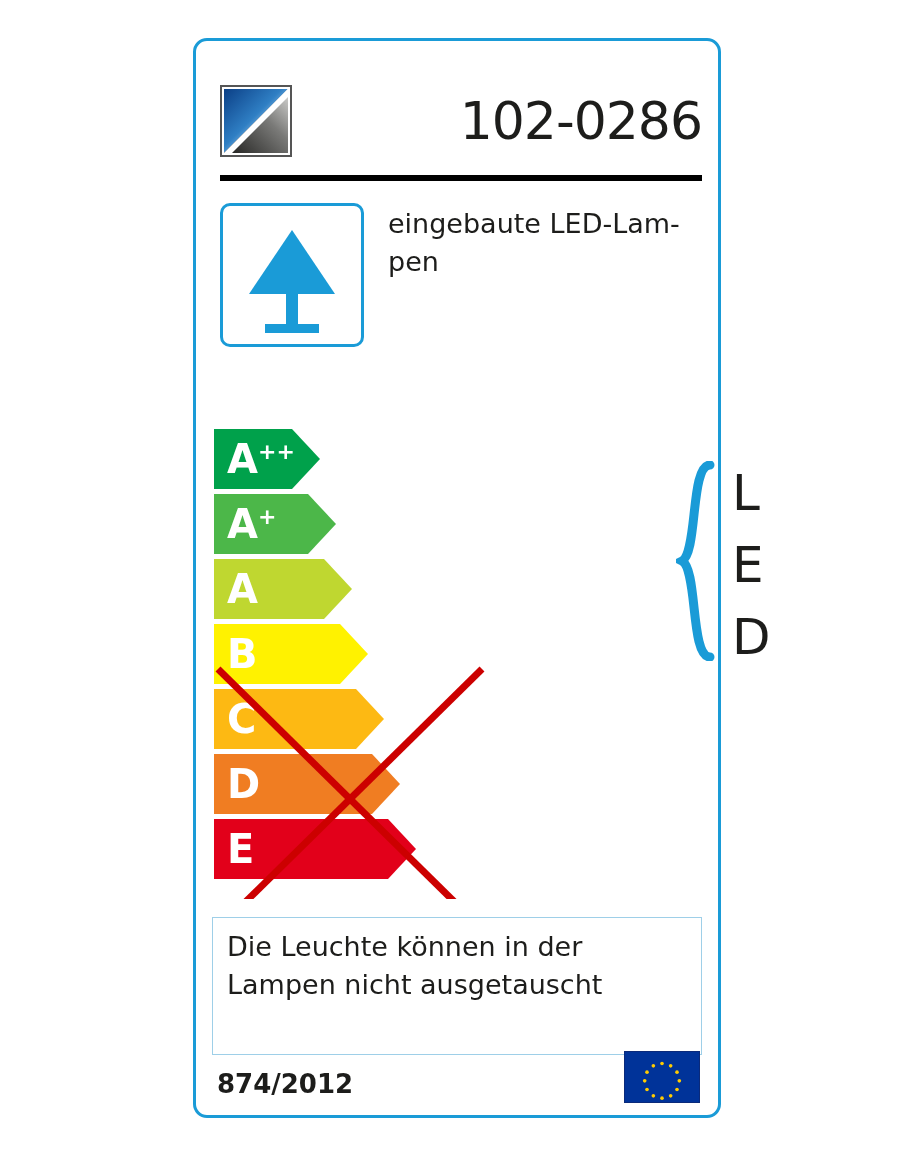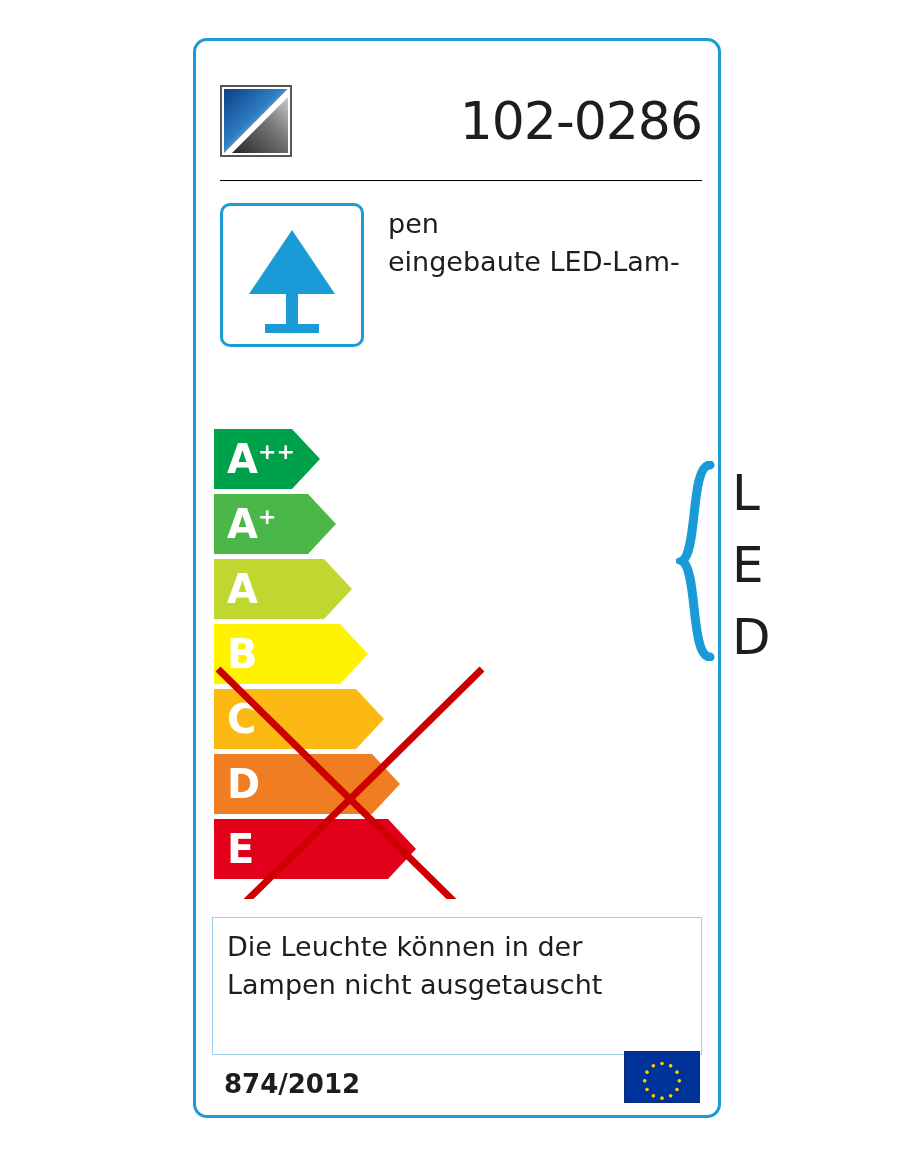--- a/index.html
+++ b/index.html
@@ -28,21 +28,21 @@
     background: #ffffff;
   }
 
   
   #header {
     position: absolute;
     left: 24px;
     top: 22px;
     width: 482px;
     height: 118px;
-    border-bottom: 1px solid #000000;
+    border-bottom: 6px solid #000000;
     box-sizing: border-box;
   }
   #supplier-logo {
     position: absolute;
     left: 0px;
     top: 22px;
     width: 72px;
     height: 72px;
     border: 2px solid #555555;
     box-sizing: border-box;
@@ -176,21 +176,21 @@
     top: 10px;
     width: 462px;
     font-size: 27px;
     line-height: 1.42;
     color: #1d1d1b;
   }
 
   
   #regulation {
     position: absolute;
-    left: 28px;
+    left: 21px;
     bottom: 16px;
     font-size: 26px;
     font-weight: bold;
     color: #1d1d1b;
   }
   #eu-flag {
     position: absolute;
     right: 18px;
     bottom: 12px;
     width: 76px;
@@ -232,22 +232,22 @@
 
   <div id="lamp-block">
     <div id="lamp-icon-box">
       <svg width="100%" height="100%" viewBox="0 0 138 138">
         <polygon points="69,24 112,88 26,88" fill="#1a9bd7"></polygon>
         <rect x="63" y="88" width="12" height="32" fill="#1a9bd7"></rect>
         <rect x="42" y="118" width="54" height="9" fill="#1a9bd7"></rect>
       </svg>
     </div>
     <div id="lamp-text">
+      <div>eingebaute LED-Lam-</div>
       <div>pen</div>
-      <div>eingebaute LED-Lam-</div>
     </div>
   </div>
 
   <div id="scale">
     <div class="arrow-row">
       <div class="arrow" id="arrow-0" style="background: rgb(0, 161, 75); width: 106px;">
         <span>A</span><sup>++</sup>
       </div>
     </div>
     <div class="arrow-row">

